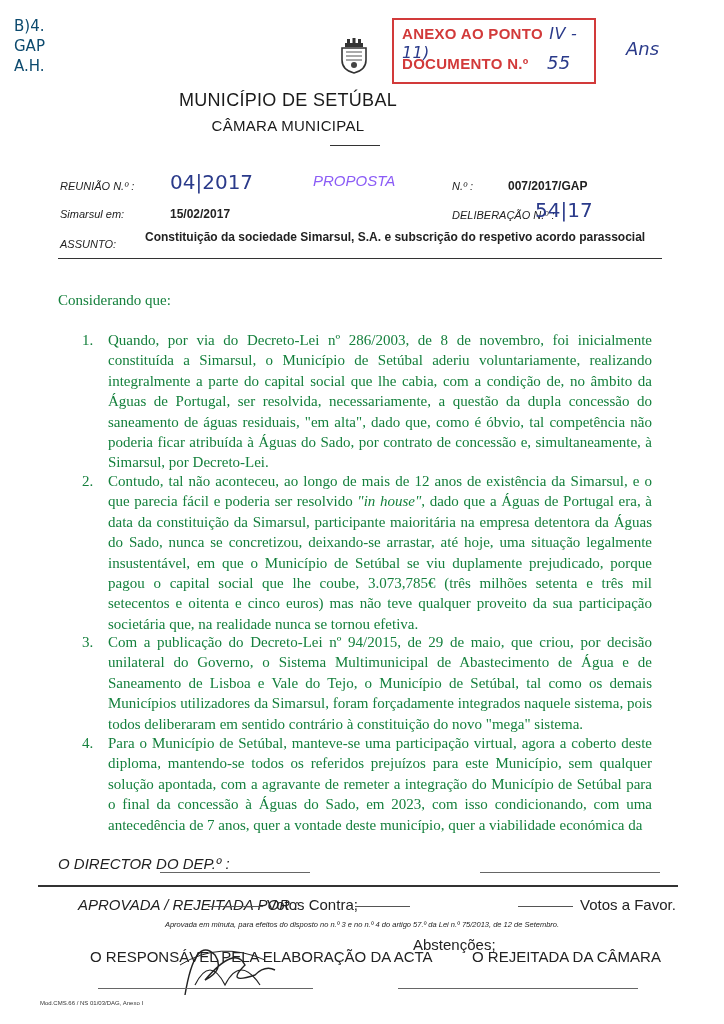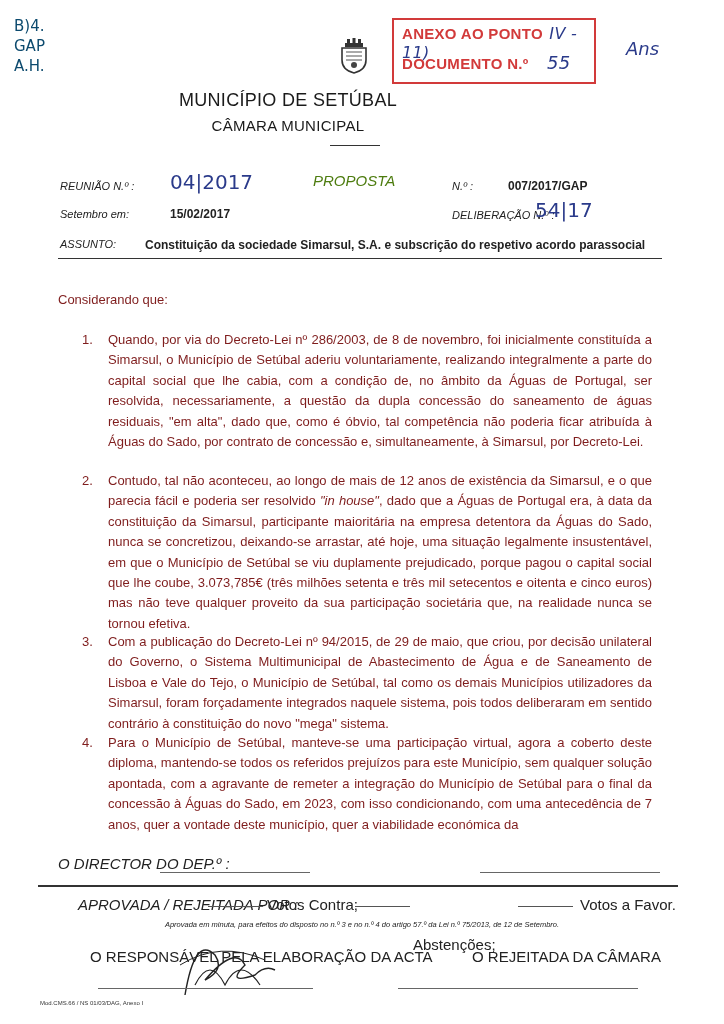--- a/index.html
+++ b/index.html
@@ -18,21 +18,21 @@
   .crest { left: 339px; top: 38px; width: 30px; height: 36px; }
   .title { left: 0; width: 576px; text-align: center; }
   .t1 { top: 90px; font-size: 18px; letter-spacing: 0.3px; }
   .t2 { top: 117px; font-size: 15px; letter-spacing: 0.3px; text-align: center; }
   .t-rule { left: 330px; top: 145px; width: 50px; border-top: 1px solid #333; }
 
   .lbl { font-size: 11px; font-style: italic; color: #222; }
   .val { font-size: 12px; font-weight: bold; color: #222; }
   .rule { border-top: 1px solid #333; }
 
-  .body-text { font-size: 13px; line-height: 20.4px; color: #7f1d1d; text-align: justify; }
+  .body-text { font-size: 15px; line-height: 20.4px; color: #15803d; text-align: justify; font-family: Liberation Serif, serif; }
   .item { left: 108px; width: 544px; }
   .num { position: absolute; left: -26px; top: 0; }
 
   .foot-lbl { font-size: 15px; font-style: italic; color: #222; }
   .foot-small { font-size: 7.5px; font-style: italic; color: #222; }
   .smallcaps { font-variant: small-caps; }
 </style>
 </head>
 <body>
 
@@ -64,31 +64,31 @@
   <path d="M7 14 H23 M7 18 H23 M7 22 H23" stroke="#555" stroke-width="1.2"></path>
   <circle cx="15" cy="27" r="3" fill="#444"></circle>
 </svg>
 
 <div class="abs title t1">MUNICÍPIO DE SETÚBAL</div>
 <div class="abs title t2">CÂMARA MUNICIPAL</div>
 <div class="abs t-rule"></div>
 
 <div class="abs lbl" style="left:60px; top:180px;">REUNIÃO N.º :</div>
 <div class="abs hand" style="left:170px; top:170px; font-size:20px; font-style:normal;">04|2017</div>
-<div class="abs" style="left:313px; top:172px; font-size:15px; font-style:italic; color:#4d7c0f;">PROPOSTA</div>
+<div class="abs" style="left:313px; top:172px; font-size:15px; font-style:italic; color:#8b5cf6;">PROPOSTA</div>
 <div class="abs lbl" style="left:452px; top:180px;">N.º :</div>
 <div class="abs val" style="left:508px; top:179px;">007/2017/GAP</div>
 
-<div class="abs lbl" style="left:60px; top:208px;">Setembro em:</div>
+<div class="abs lbl" style="left:60px; top:208px;">Simarsul em:</div>
 <div class="abs val" style="left:170px; top:207px;">15/02/2017</div>
 <div class="abs lbl" style="left:452px; top:209px;">DELIBERAÇÃO N.º :</div>
 <div class="abs hand" style="left:535px; top:198px; font-size:20px; font-style:normal;">54|17</div>
 
 <div class="abs lbl" style="left:60px; top:238px;">ASSUNTO:</div>
-<div class="abs val" style="left:145px; top:238px;">Constituição da sociedade Simarsul, S.A. e subscrição do respetivo acordo parassocial</div>
+<div class="abs val" style="left:145px; top:230px;">Constituição da sociedade Simarsul, S.A. e subscrição do respetivo acordo parassocial</div>
 <div class="abs rule" style="left:58px; top:258px; width:604px;"></div>
 
 <div class="abs body-text" style="left:58px; top:290px;">Considerando que:</div>
 
 <div class="abs body-text item" style="top:330px;">
   <span class="num">1.</span>
   <span>Quando, por via do Decreto-Lei nº 286/2003, de 8 de novembro, foi inicialmente constituída a Simarsul, o Município de Setúbal aderiu voluntariamente, realizando integralmente a parte do capital social que lhe cabia, com a condição de, no âmbito da Águas de Portugal, ser resolvida, necessariamente, a questão da dupla concessão do saneamento de águas residuais, "em alta", dado que, como é óbvio, tal competência não poderia ficar atribuída à Águas do Sado, por contrato de concessão e, simultaneamente, à Simarsul, por Decreto-Lei.</span>
 </div>
 
 <div class="abs body-text item" style="top:471px;">

